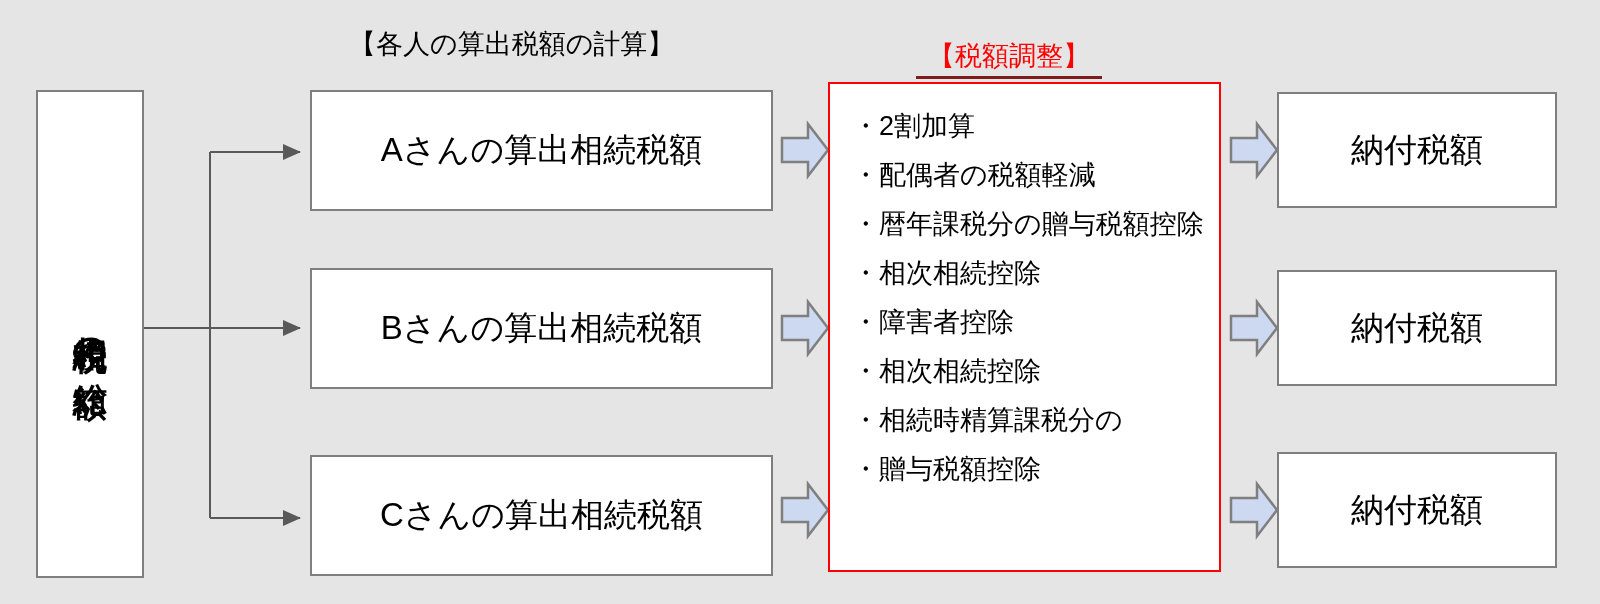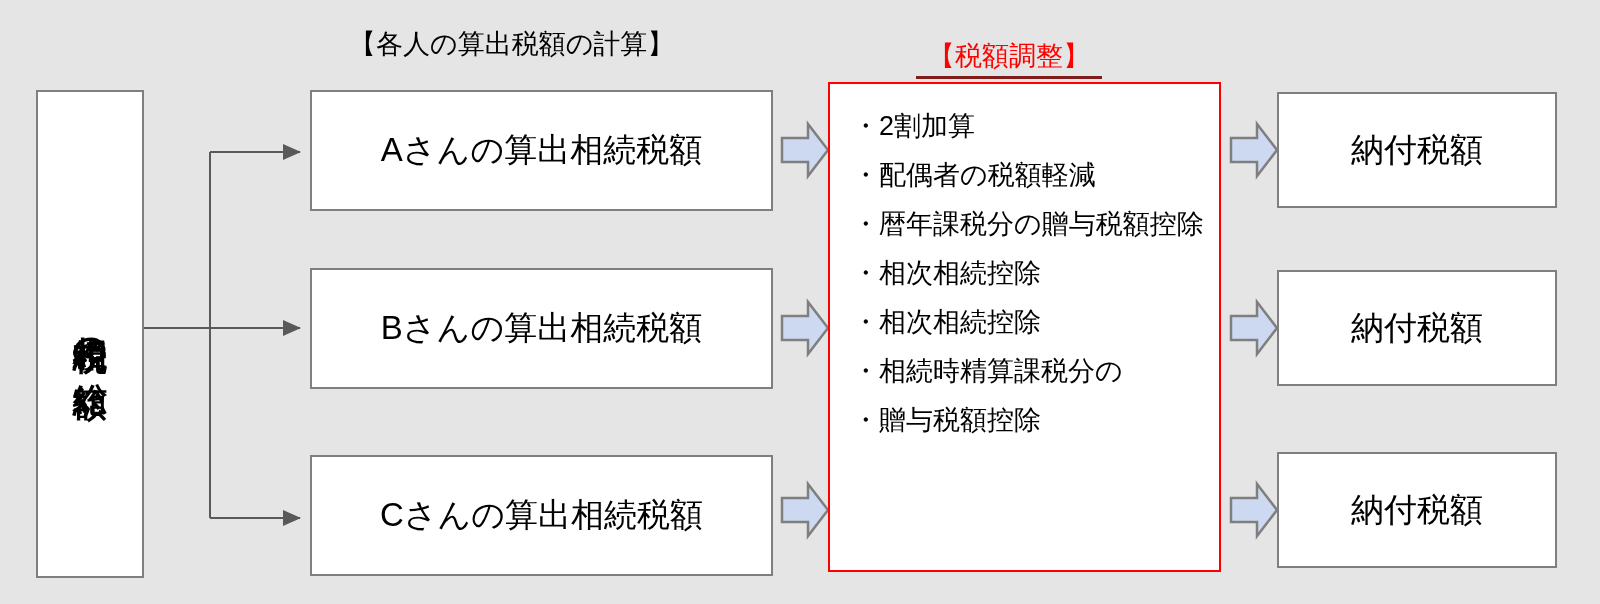--- a/index.html
+++ b/index.html
@@ -191,20 +191,21 @@
   <svg class="block-arrow ba-mid-2" viewBox="0 0 50 64" xmlns="http://www.w3.org/2000/svg">
     <path d="M2,20 L28,20 L28,6 L48,32 L28,58 L28,44 L2,44 Z" fill="#ccd9f0" stroke="#7f7f7f" stroke-width="2.5" stroke-linejoin="miter"></path>
   </svg>
 
   <div id="adjust-box">
     <div id="adjust-list">
       <div class="adjust-item">・2割加算</div>
       <div class="adjust-item">・配偶者の税額軽減</div>
       <div class="adjust-item">・暦年課税分の贈与税額控除</div>
       <div class="adjust-item">・相次相続控除</div>
+      <div class="adjust-item">・障害者控除</div>
       <div class="adjust-item">・相次相続控除</div>
       <div class="adjust-item">・相続時精算課税分の</div>
       <div class="adjust-item">・贈与税額控除</div>
     </div>
   </div>
 
   <svg class="block-arrow ba-right-0" viewBox="0 0 50 64" xmlns="http://www.w3.org/2000/svg">
     <path d="M2,20 L28,20 L28,6 L48,32 L28,58 L28,44 L2,44 Z" fill="#ccd9f0" stroke="#7f7f7f" stroke-width="2.5" stroke-linejoin="miter"></path>
   </svg>
   <svg class="block-arrow ba-right-1" viewBox="0 0 50 64" xmlns="http://www.w3.org/2000/svg">

